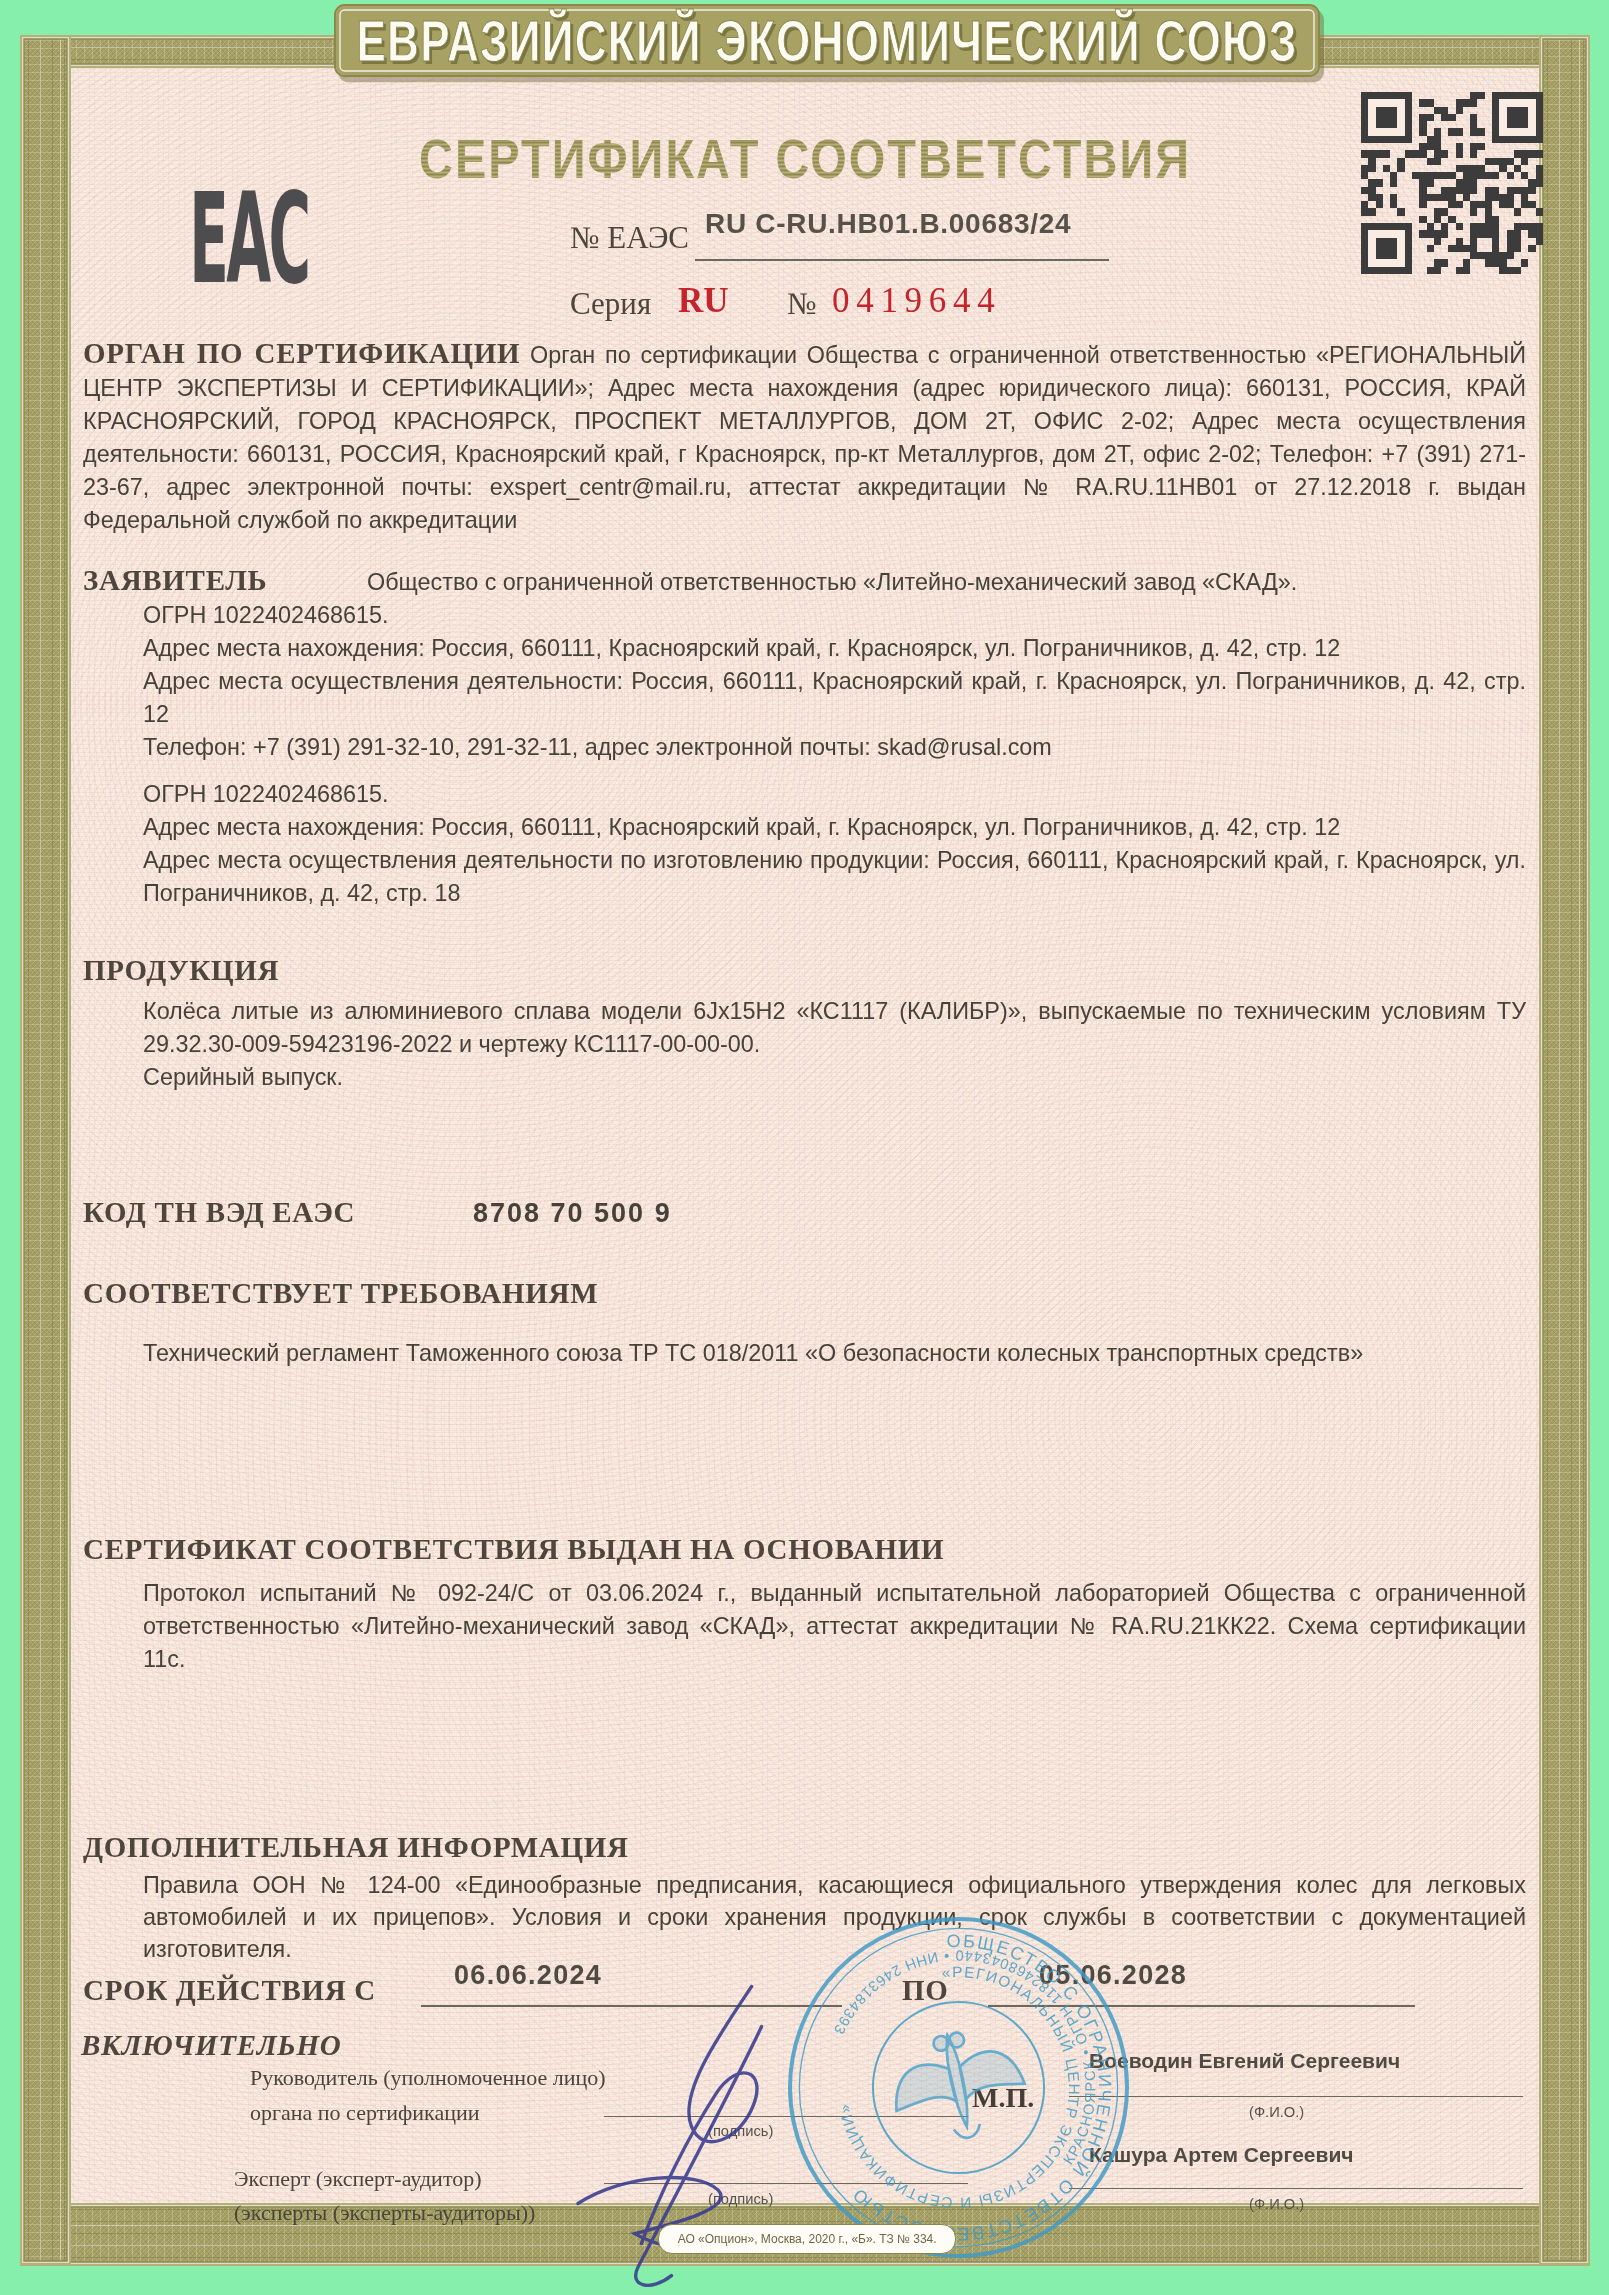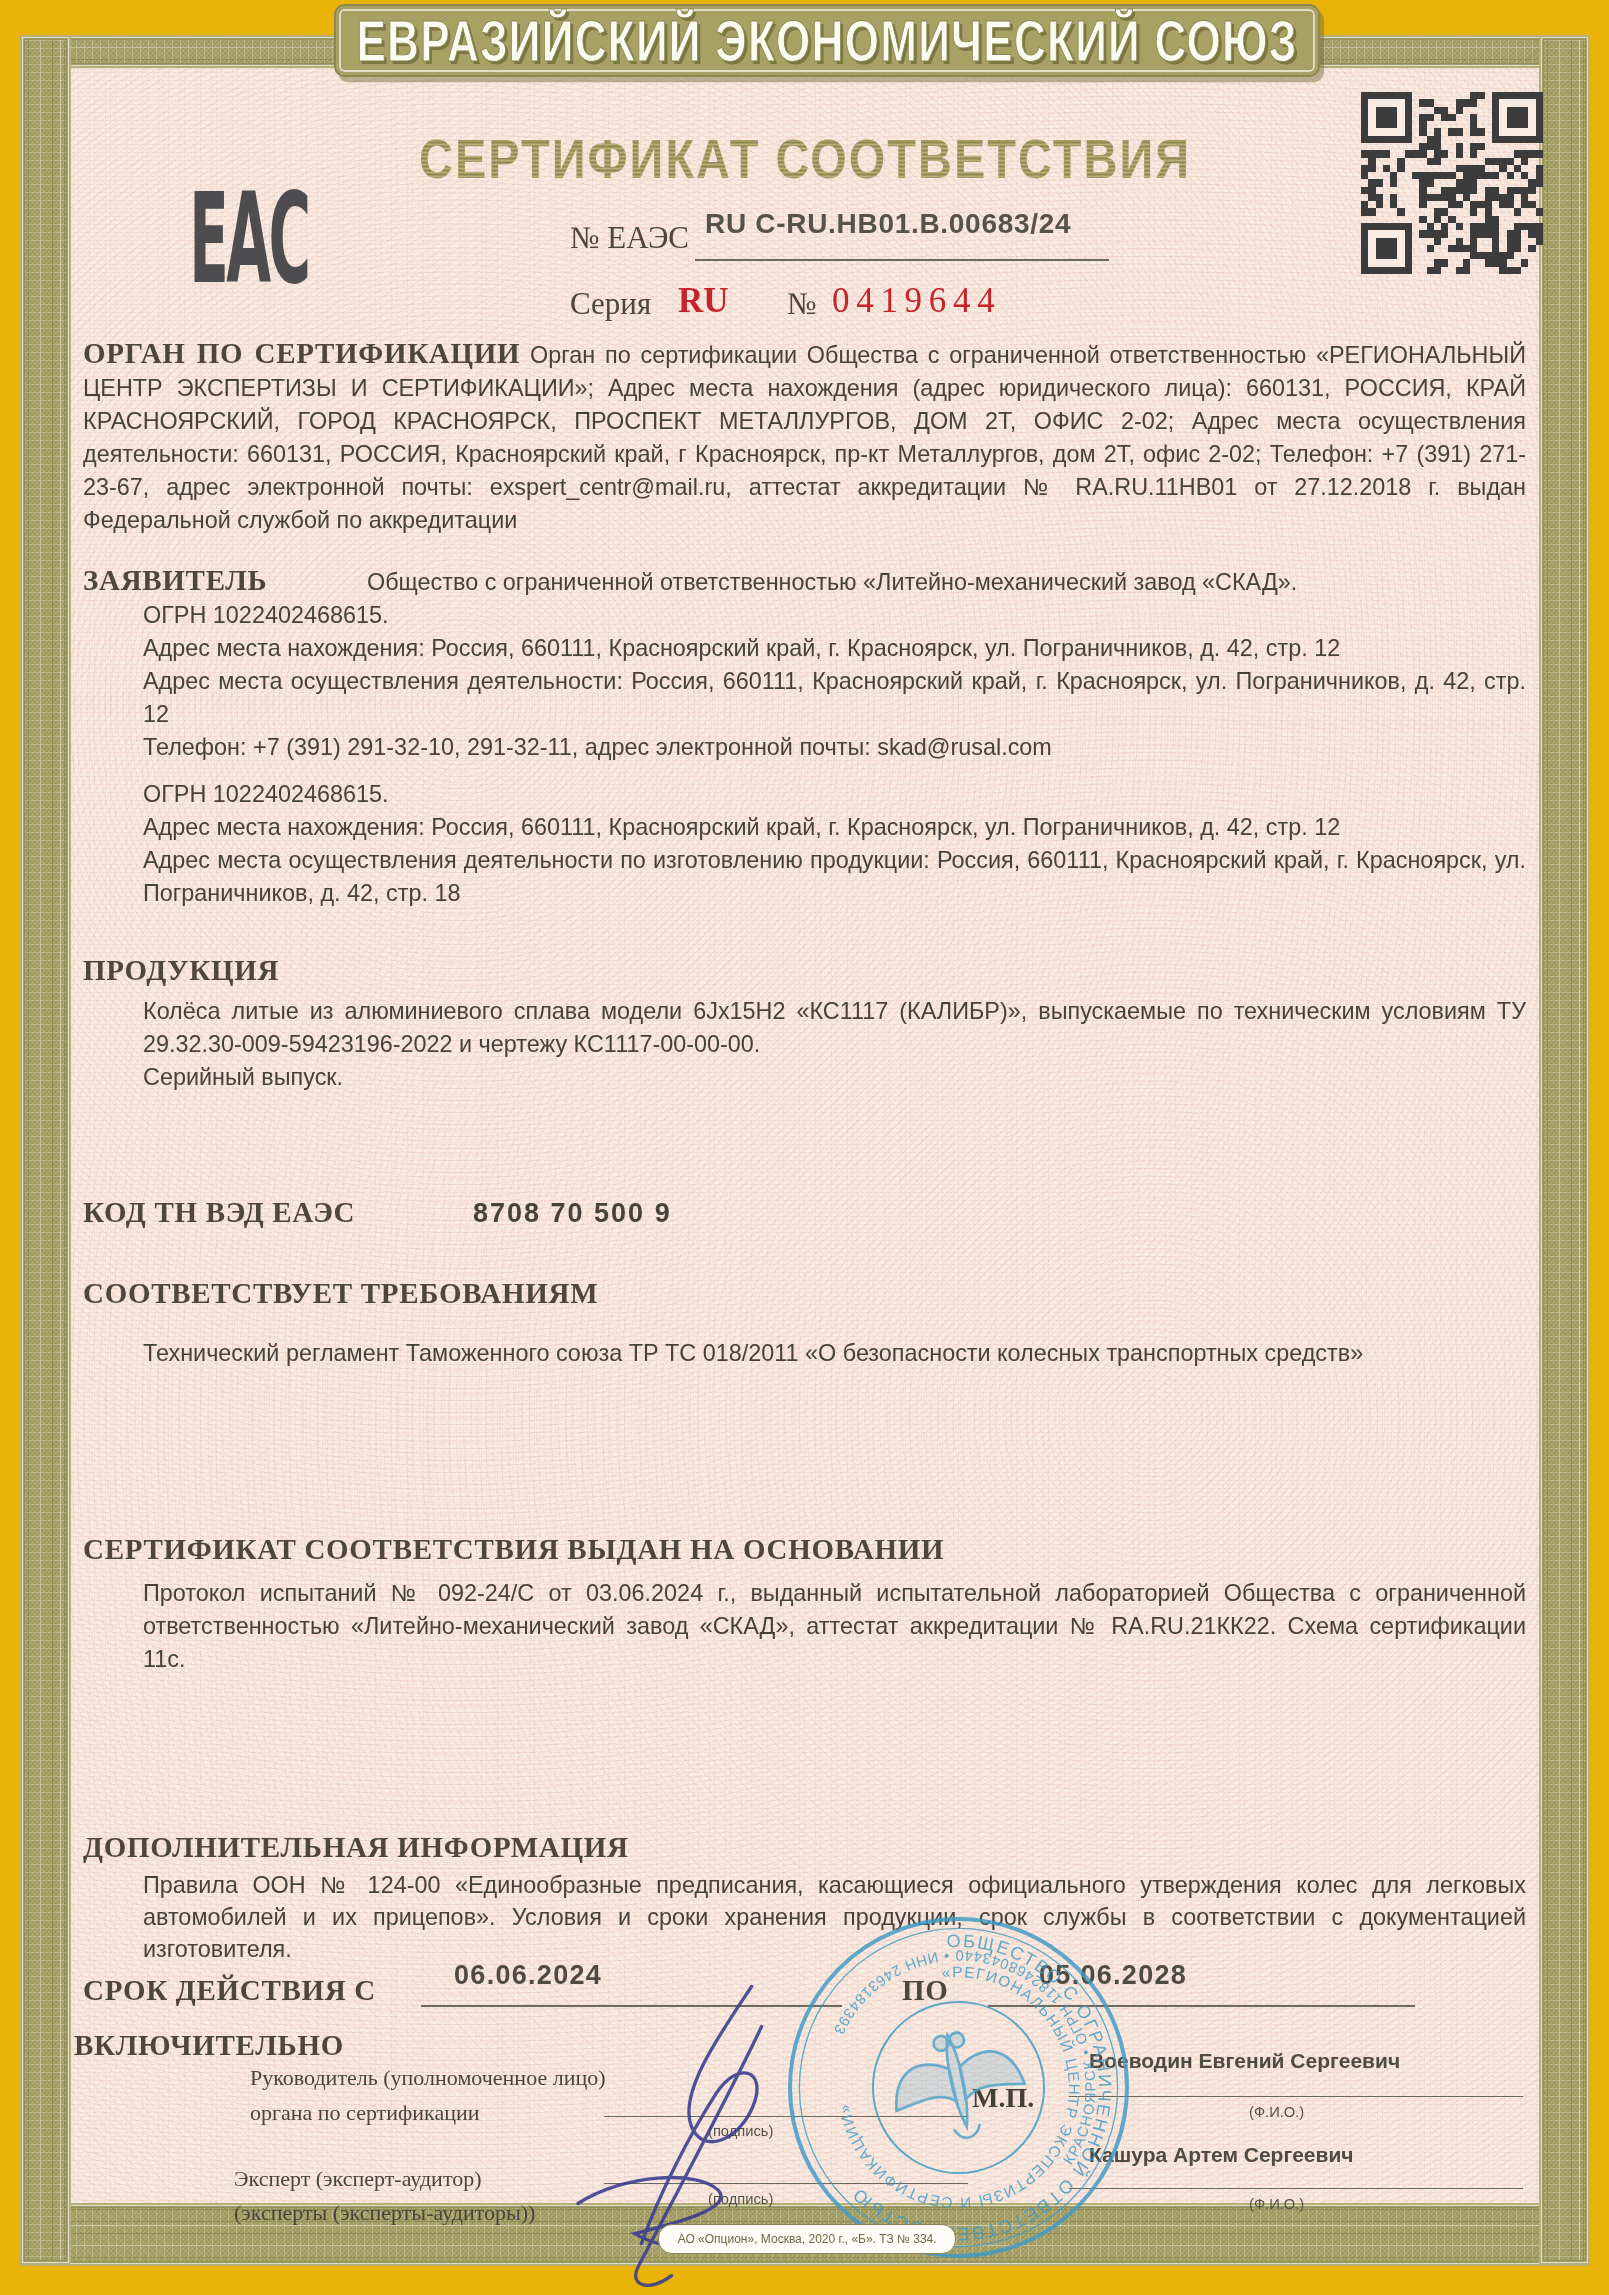--- a/index.html
+++ b/index.html
@@ -1,16 +1,16 @@
 <!DOCTYPE html>
 <html style="font-size:10.7px"><head>
 <meta charset="utf-8">
 <style>
   html,body{margin:0;padding:0;background:#e9e6e0;}
-  .page{position:relative;width:1610px;height:2295px;background:#eab308;overflow:hidden;
+  .page{position:relative;width:1610px;height:2295px;background:#86efac;overflow:hidden;
         font-family:"Liberation Sans",sans-serif;}
   
   .guilloche{position:absolute;left:20px;top:35px;right:20px;bottom:30px;
     background:
       repeating-radial-gradient(circle at 28% 30%, rgba(214,125,115,0.10) 0 1.3px, rgba(0,0,0,0) 1.3px 6px),
       repeating-radial-gradient(circle at 72% 62%, rgba(214,125,115,0.08) 0 1.3px, rgba(0,0,0,0) 1.3px 7.3px),
       repeating-linear-gradient(0deg,   rgba(219,130,120,0.10) 0 0.7px, rgba(0,0,0,0) 0.7px 4px),
       repeating-linear-gradient(90deg,  rgba(150,140,205,0.08) 0 0.7px, rgba(0,0,0,0) 0.7px 5.3px),
       repeating-linear-gradient(45deg,  rgba(228,186,110,0.12) 0 0.7px, rgba(0,0,0,0) 0.7px 4.7px),
       repeating-linear-gradient(-45deg, rgba(219,130,120,0.07) 0 0.7px, rgba(0,0,0,0) 0.7px 6px),
@@ -368,21 +368,21 @@
     <div class="h">ДОПОЛНИТЕЛЬНАЯ ИНФОРМАЦИЯ</div>
     <div class="b ind just" style="margin-top:5.3px;line-height:32px;">Правила ООН № 124-00 «Единообразные предписания, касающиеся официального утверждения колес для легковых автомобилей и их прицепов». Условия и сроки хранения продукции, срок службы в соответствии с документацией изготовителя.</div>
   </div>
 
   <div class="abs h" style="left:83px;top:1974px;">СРОК ДЕЙСТВИЯ С</div>
   <div class="abs date" style="left:454px;top:1960px;">06.06.2024</div>
   <div class="underline" style="left:421px;top:2005px;width:421px;"></div>
   <div class="abs h" style="left:902px;top:1974px;">ПО</div>
   <div class="abs date" style="left:1039px;top:1960px;">05.06.2028</div>
   <div class="underline" style="left:988px;top:2005px;width:427px;"></div>
-  <div class="abs h" style="left:74px;top:2029px;">ВКЛЮЧИТЕЛЬНО</div>
+  <div class="abs h" style="left:81px;top:2029px;font-style:italic;">ВКЛЮЧИТЕЛЬНО</div>
 
   <div class="abs roles" style="left:250px;top:2060px;width:401px;">Руководитель (уполномоченное лицо) органа по сертификации</div>
   <div class="abs roles" style="left:234px;top:2161px;">Эксперт (эксперт-аудитор)</div>
   <div class="abs roles" style="left:234px;top:2195px;">(эксперты (эксперты-аудиторы))</div>
 
   <div class="underline" style="left:604px;top:2116px;width:364px;height:1.3px;"></div>
   <div class="abs small-lab" style="left:708px;top:2123px;">(подпись)</div>
   <div class="underline" style="left:604px;top:2183px;width:364px;height:1.3px;"></div>
   <div class="abs small-lab" style="left:708px;top:2191px;">(подпись)</div>
 

